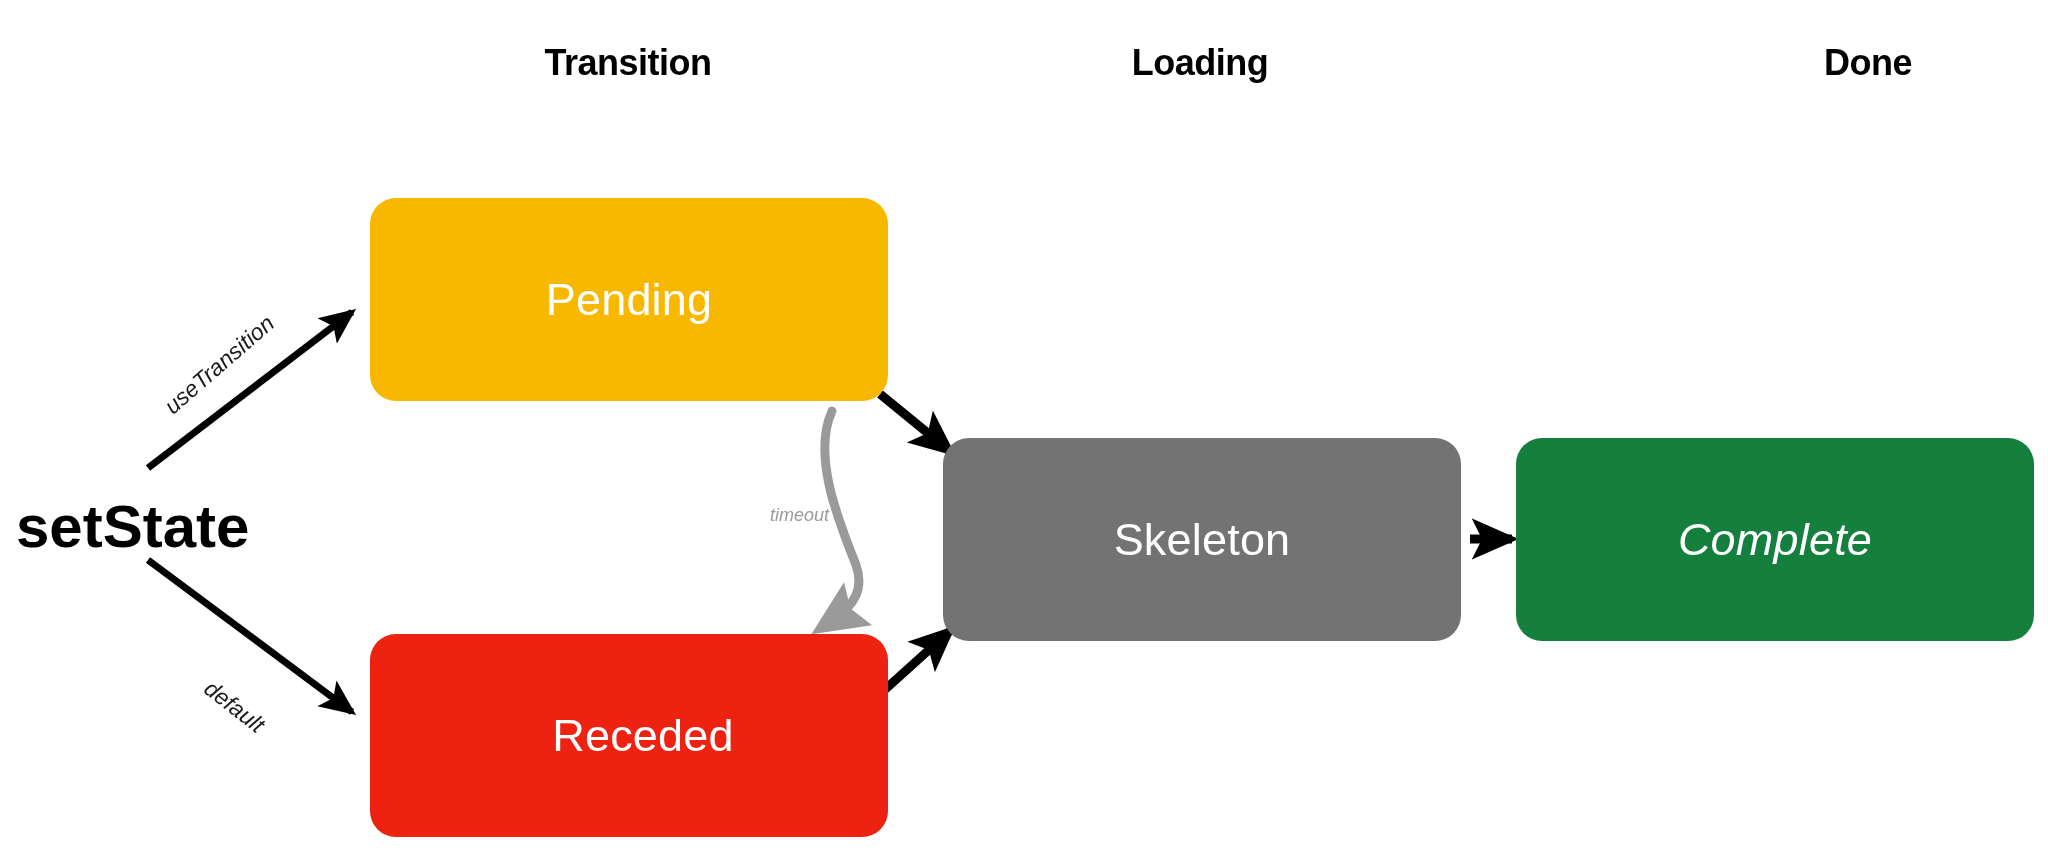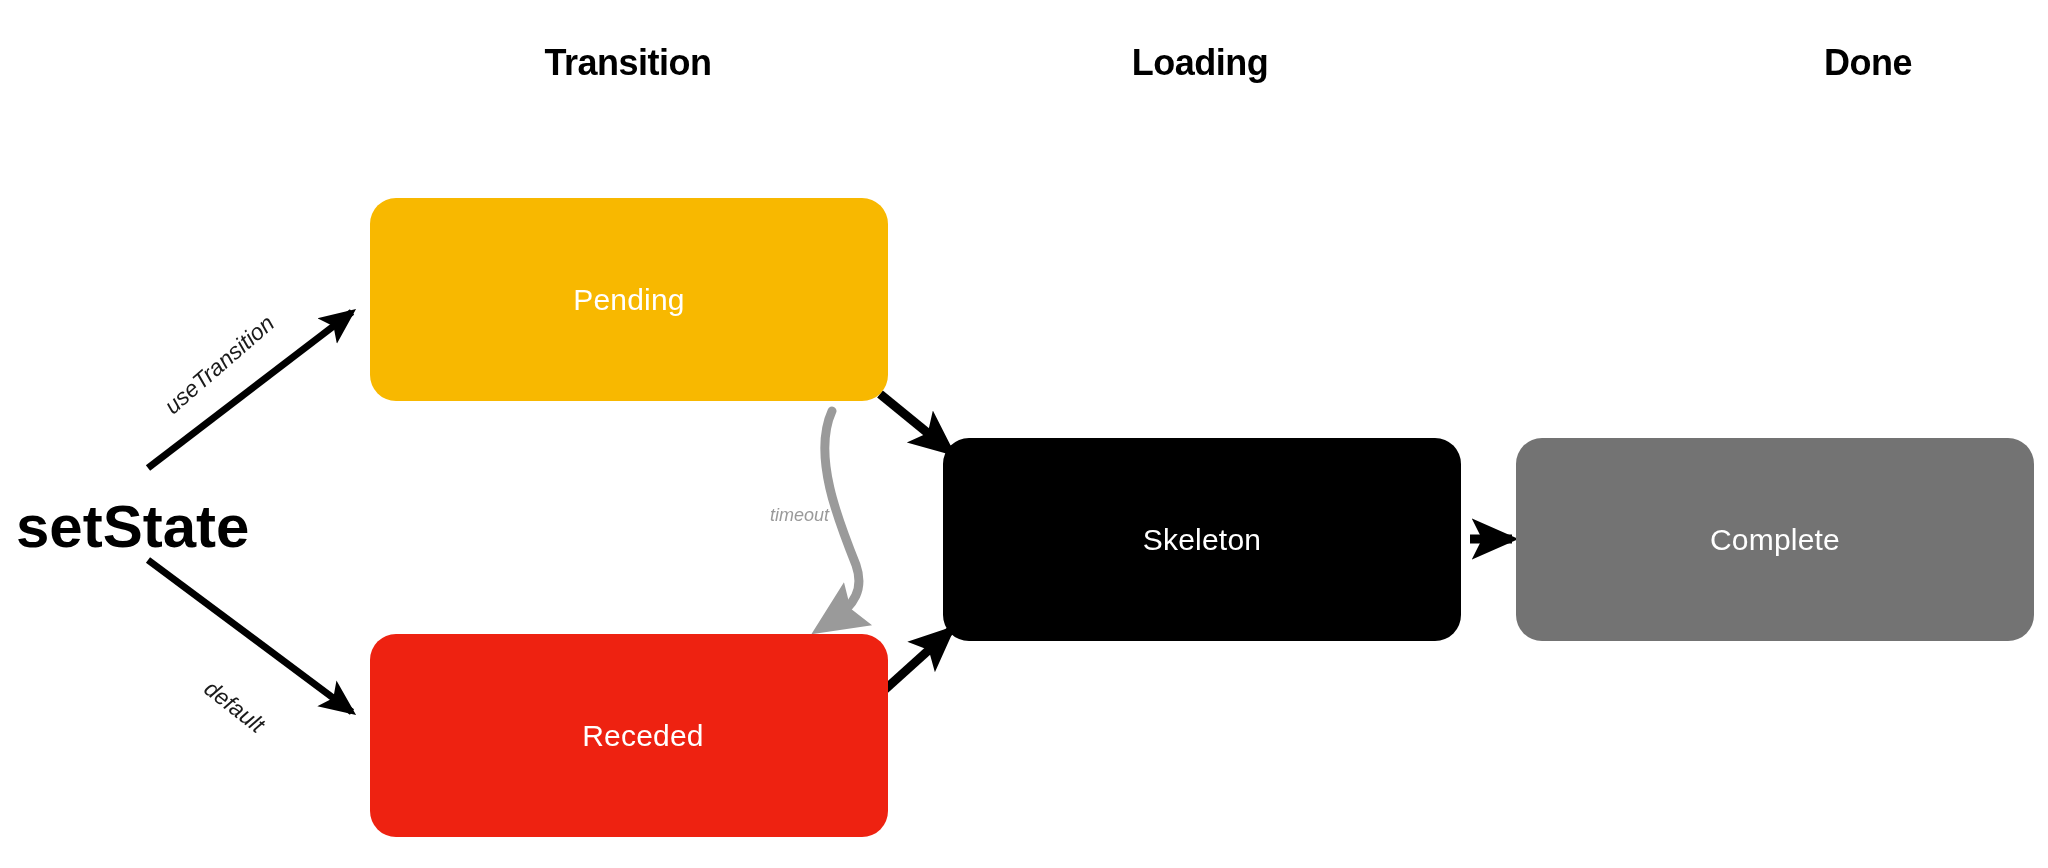--- a/index.html
+++ b/index.html
@@ -44,21 +44,21 @@
     position: absolute;
     border-radius: 26px;
     display: flex;
     align-items: center;
     justify-content: center;
     box-sizing: border-box;
   }
   .state-box .state-label {
     font-family: "Liberation Sans", sans-serif;
     font-weight: normal;
-    font-size: 30px;
+    font-size: 45px;
     color: #ffffff;
     letter-spacing: 0.2px;
     white-space: nowrap;
   }
 
   #box-pending {
     left: 370px;  top: 198px;
     width: 518px; height: 203px;
     background: #F8B800;
   }
@@ -154,25 +154,25 @@
 <div id="label-setstate">setState</div>
 
 <div class="state-box" id="box-pending" style="background: rgb(248, 184, 0);">
   <span class="state-label">Pending</span>
 </div>
 
 <div class="state-box" id="box-receded" style="background: rgb(238, 34, 17); padding-left: 28px;">
   <span class="state-label">Receded</span>
 </div>
 
-<div class="state-box" id="box-skeleton" style="background: #000000;">
+<div class="state-box" id="box-skeleton" style="background: #737373;">
   <span class="state-label">Skeleton</span>
 </div>
 
-<div class="state-box" id="box-complete" style="background: #737373;">
+<div class="state-box" id="box-complete" style="background: #15803d; font-style: italic;">
   <span class="state-label">Complete</span>
 </div>
 
 <div class="edge-label" id="label-usetransition">useTransition</div>
 
 <div class="edge-label" id="label-default">default</div>
 
 <div id="label-timeout">timeout</div>
 
 </body></html>

